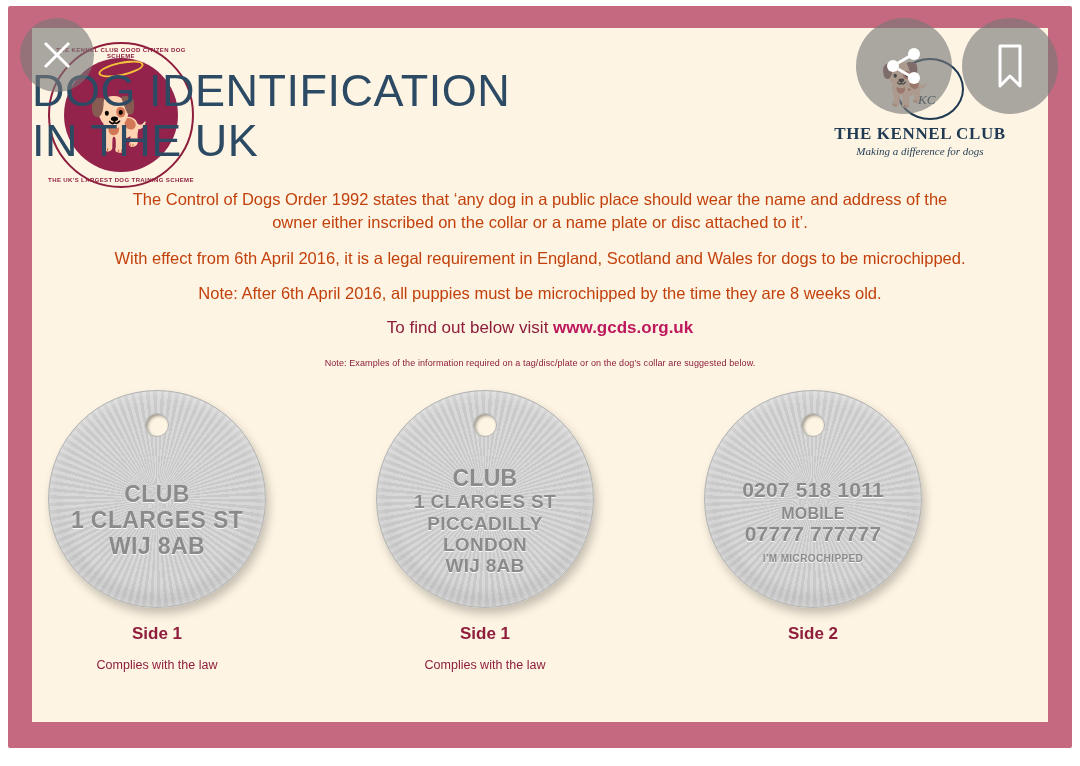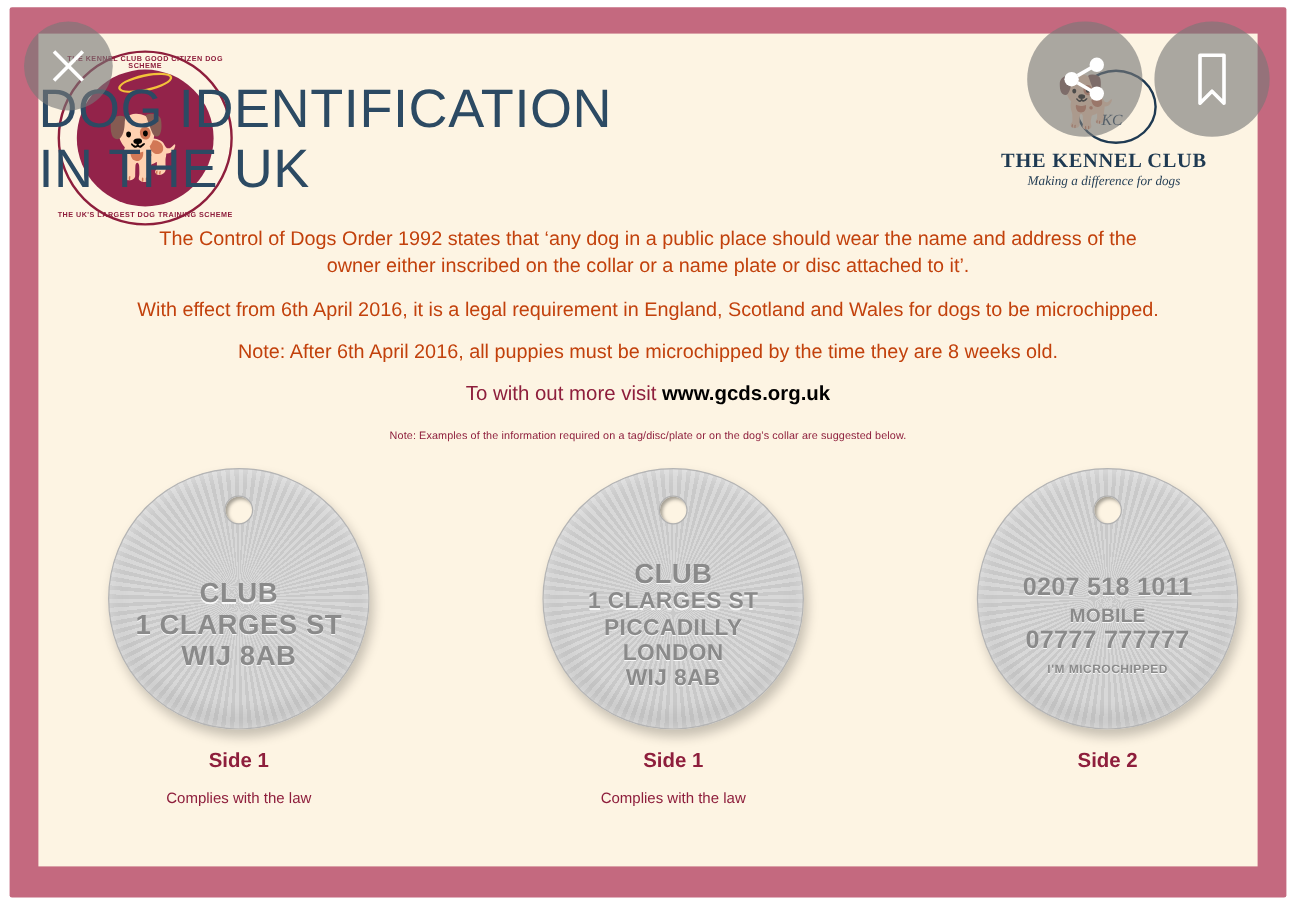--- a/index.html
+++ b/index.html
@@ -191,35 +191,35 @@
     color: #c2410c;
   }
   #body-copy .para.p1 { padding: 0 24px; }
   #body-copy .visit {
     font-size: 17px;
     margin: 0 0 4px 0;
     color: #8e1e3c;
   }
   #body-copy .visit .url {
     font-weight: bold;
-    color: #000000;
+    color: #be185d;
   }
   #body-copy .tiny-note {
     font-size: 9px;
     color: #8e1e3c;
     margin-top: 20px;
     letter-spacing: 0.1px;
   }
 
   
   #tags-row {
     display: flex;
-    justify-content: flex-end;
+    justify-content: flex-start;
     align-items: flex-start;
-    gap: 112px;
+    gap: 78px;
     margin-top: 22px;
   }
   .tag-block {
     width: 250px;
     text-align: center;
   }
   .tag-disc {
     position: relative;
     width: 216px;
     height: 216px;
@@ -347,21 +347,21 @@
           <div class="kc-tagline">Making a difference for dogs</div>
         </div>
 
       </div>
 
       <div id="body-copy">
         <p class="para p1">The Control of Dogs Order 1992 states that ‘any dog in a public place should wear the name and address of the owner either inscribed on the collar or a name plate or disc attached to it’.</p>
         <p class="para">With effect from 6th April 2016, it is a legal requirement in England, Scotland and Wales for dogs to be microchipped.</p>
         <p class="para">Note: After 6th April 2016, all puppies must be microchipped by the time they are 8 weeks old.</p>
         <p class="visit">
-          <span>To with out more visit </span><span class="url">www.gcds.org.uk</span>
+          <span>To find out below visit </span><span class="url">www.gcds.org.uk</span>
         </p>
         <div class="tiny-note">Note: Examples of the information required on a tag/disc/plate or on the dog’s collar are suggested below.</div>
       </div>
 
       <div id="tags-row">
 
         <div class="tag-block">
           <div class="tag-disc">
             <div class="hole"></div>
             <div class="engraved big">

